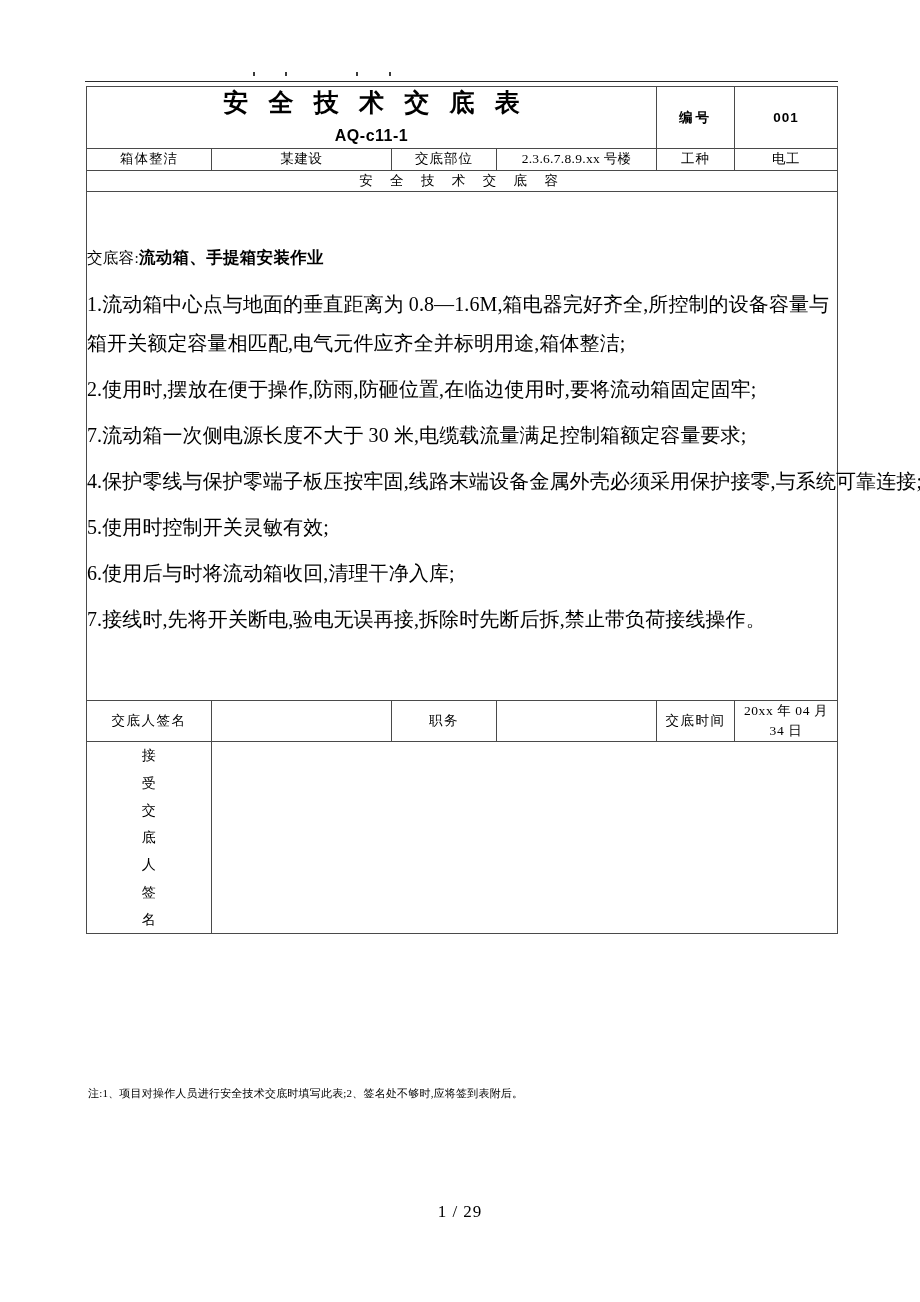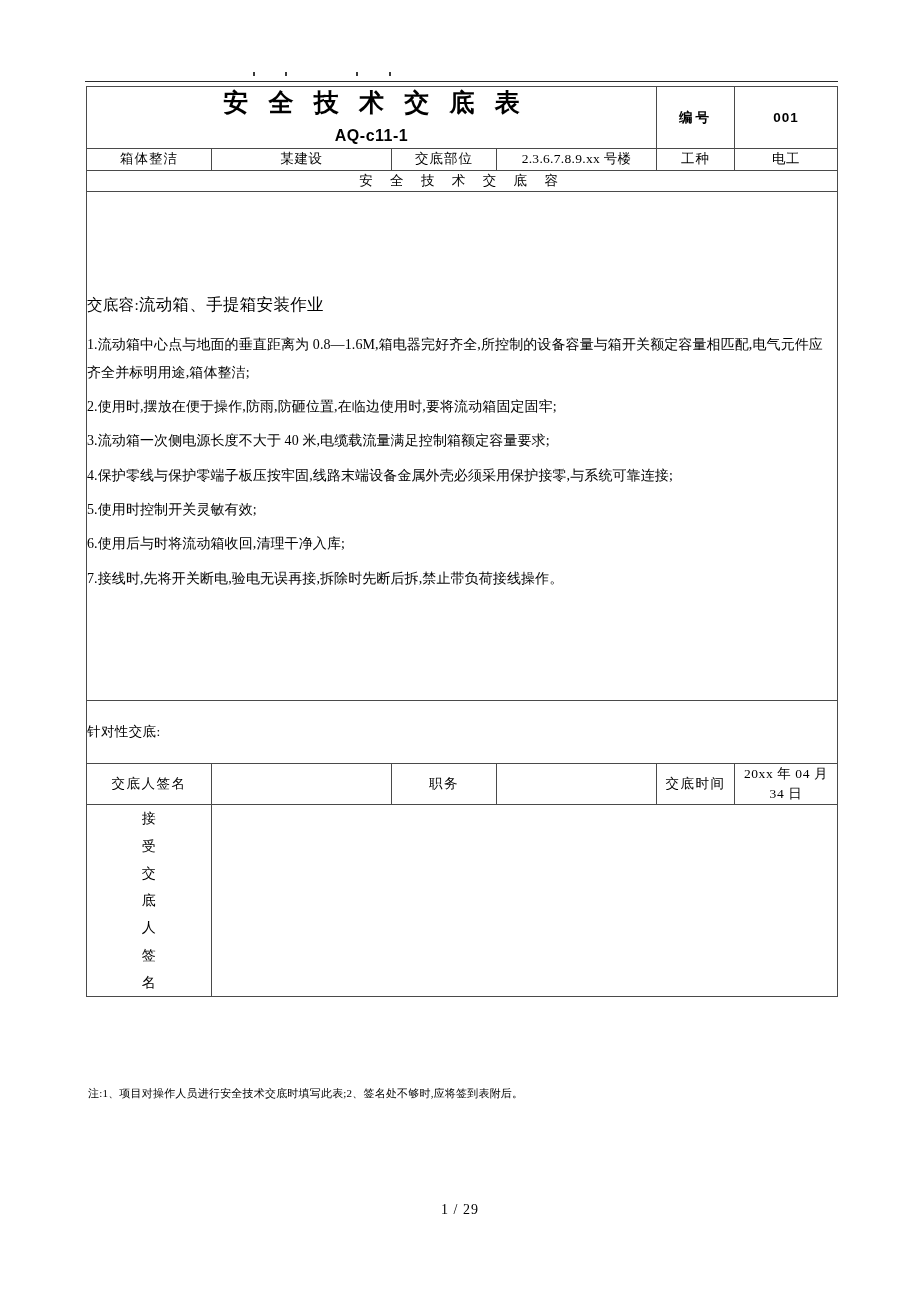--- a/index.html
+++ b/index.html
@@ -118,25 +118,25 @@
     padding: 20px 14px 14px 14px;
     vertical-align: top;
     height: 508px;
   }
   .body-title {
     font-size: 15.5px;
     margin-bottom: 14px;
     letter-spacing: 0.3px;
   }
   .body-title b {
-    font-weight: normal;
+    font-weight: bold;
     font-size: 16.5px;
   }
   .body-item {
-    font-size: 14px;
+    font-size: 20px;
     line-height: 1.95;
     letter-spacing: 0.1px;
     margin-bottom: 7px;
     white-space: nowrap;
   }
   .body-item.wrapable {
     white-space: normal;
   }
 
   .targeted-cell {
@@ -186,21 +186,21 @@
     font-size: 11px;
     letter-spacing: 0.2px;
     white-space: nowrap;
   }
   #page-number {
     position: absolute;
     left: 0;
     top: 1202px;
     width: 920px;
     text-align: center;
-    font-size: 14px;
+    font-size: 17px;
     letter-spacing: 1px;
   }
 </style>
 </head>
 <body>
 
 <div id="header-band">
   <div id="header-rule"></div>
   <div class="header-tick" style="left:253px"></div>
   <div class="header-tick" style="left:285px"></div>
@@ -242,34 +242,28 @@
     <td class="section-head" colspan="6">安 全 技 术 交 底  容</td>
   </tr>
 
   <tr>
     <td class="body-cell" colspan="6">
       <div class="body-title">
         <span>交底容:</span><b>流动箱、手提箱安装作业</b>
       </div>
       <div class="body-item wrapable">1.流动箱中心点与地面的垂直距离为 0.8—1.6M,箱电器完好齐全,所控制的设备容量与箱开关额定容量相匹配,电气元件应齐全并标明用途,箱体整洁;</div>
       <div class="body-item">2.使用时,摆放在便于操作,防雨,防砸位置,在临边使用时,要将流动箱固定固牢;</div>
-      <div class="body-item">3.流动箱一次侧电源长度不大于 40 米,电缆载流量满足控制箱额定容量要求;</div>
+      <div class="body-item">7.流动箱一次侧电源长度不大于 30 米,电缆载流量满足控制箱额定容量要求;</div>
       <div class="body-item">4.保护零线与保护零端子板压按牢固,线路末端设备金属外壳必须采用保护接零,与系统可靠连接;</div>
       <div class="body-item">5.使用时控制开关灵敏有效;</div>
       <div class="body-item">6.使用后与时将流动箱收回,清理干净入库;</div>
       <div class="body-item">7.接线时,先将开关断电,验电无误再接,拆除时先断后拆,禁止带负荷接线操作。</div>
     </td>
   </tr>
 
-  <tr>
-    <td class="targeted-cell" colspan="6">
-      <span>针对性交底:</span>
-      <span></span>
-    </td>
-  </tr>
 
   <tr>
     <td class="sig-label">交底人签名</td>
     <td class="sig-blank"></td>
     <td class="sig-label">职务</td>
     <td class="sig-blank"></td>
     <td class="sig-label">交底时间</td>
     <td class="sig-date">20xx 年 04 月 34 日</td>
   </tr>
 

